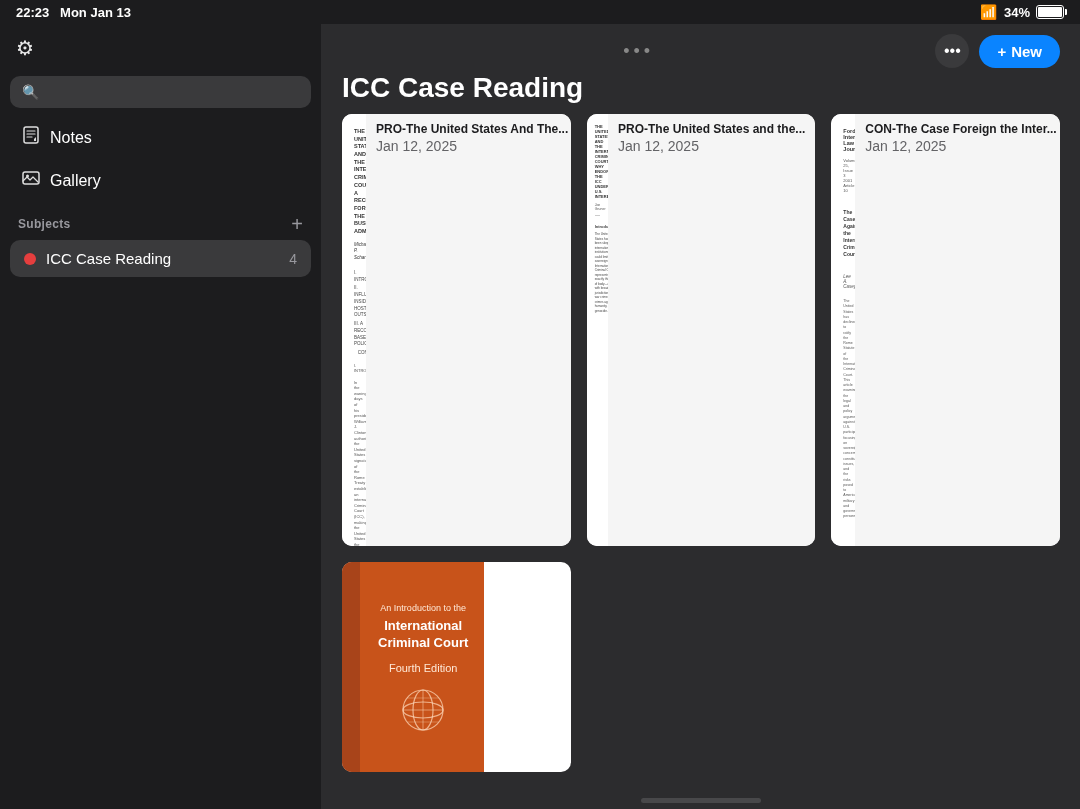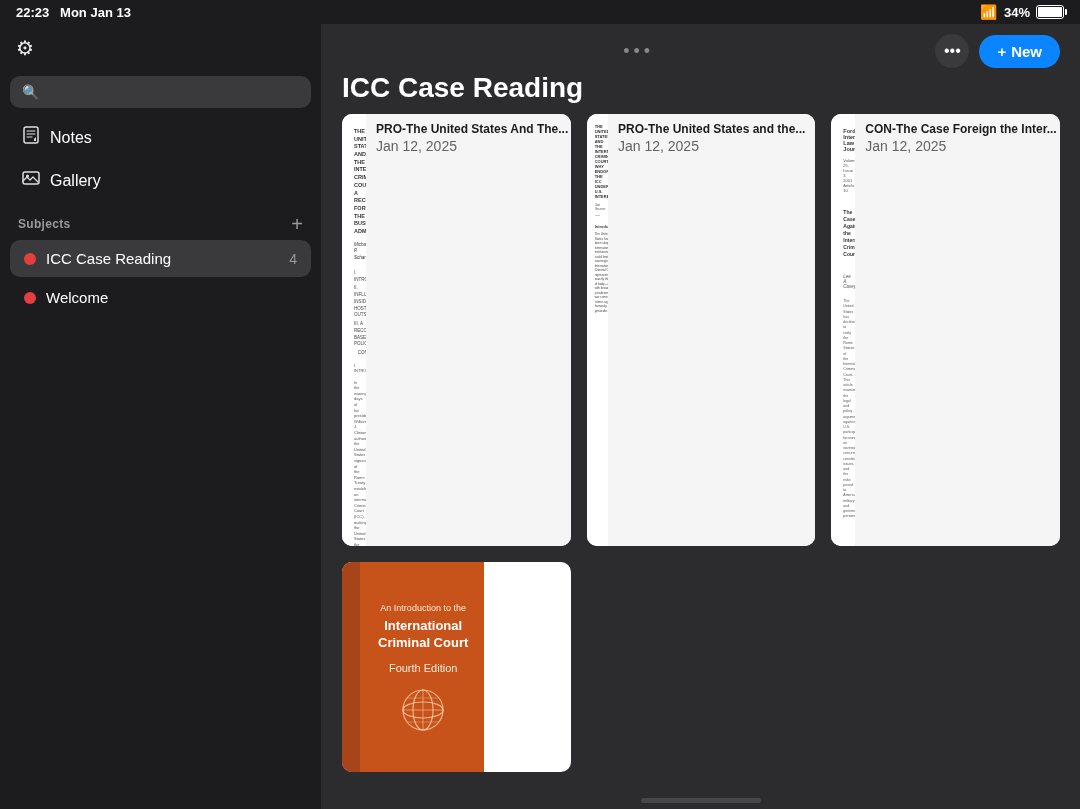--- a/index.html
+++ b/index.html
@@ -495,25 +495,20 @@
       <span class="subjects-title">Subjects</span>
       <button class="add-subject-btn">+</button>
     </div>
 
     <div class="subject-item active">
       <div class="subject-dot" style="background:#e53e3e;"></div>
       <span class="subject-item-label">ICC Case Reading</span>
       <span class="subject-item-count">4</span>
     </div>
 
-    <div class="subject-item">
-      <div class="subject-dot" style="background:#e53e3e;"></div>
-      <span class="subject-item-label">Welcome</span>
-      <span class="subject-item-count"></span>
-    </div>
   </div>
 
   <div class="content-area">
 
     <div style="display:flex; align-items:center; justify-content:space-between; padding:10px 20px 0; position:relative;">
       <div style="flex:1; display:flex; justify-content:center;">
         <span style="color:#888; font-size:18px; letter-spacing:4px;">•••</span>
       </div>
       <div style="display:flex; gap:10px; align-items:center;">
         <button class="ellipsis-btn">•••</button>

